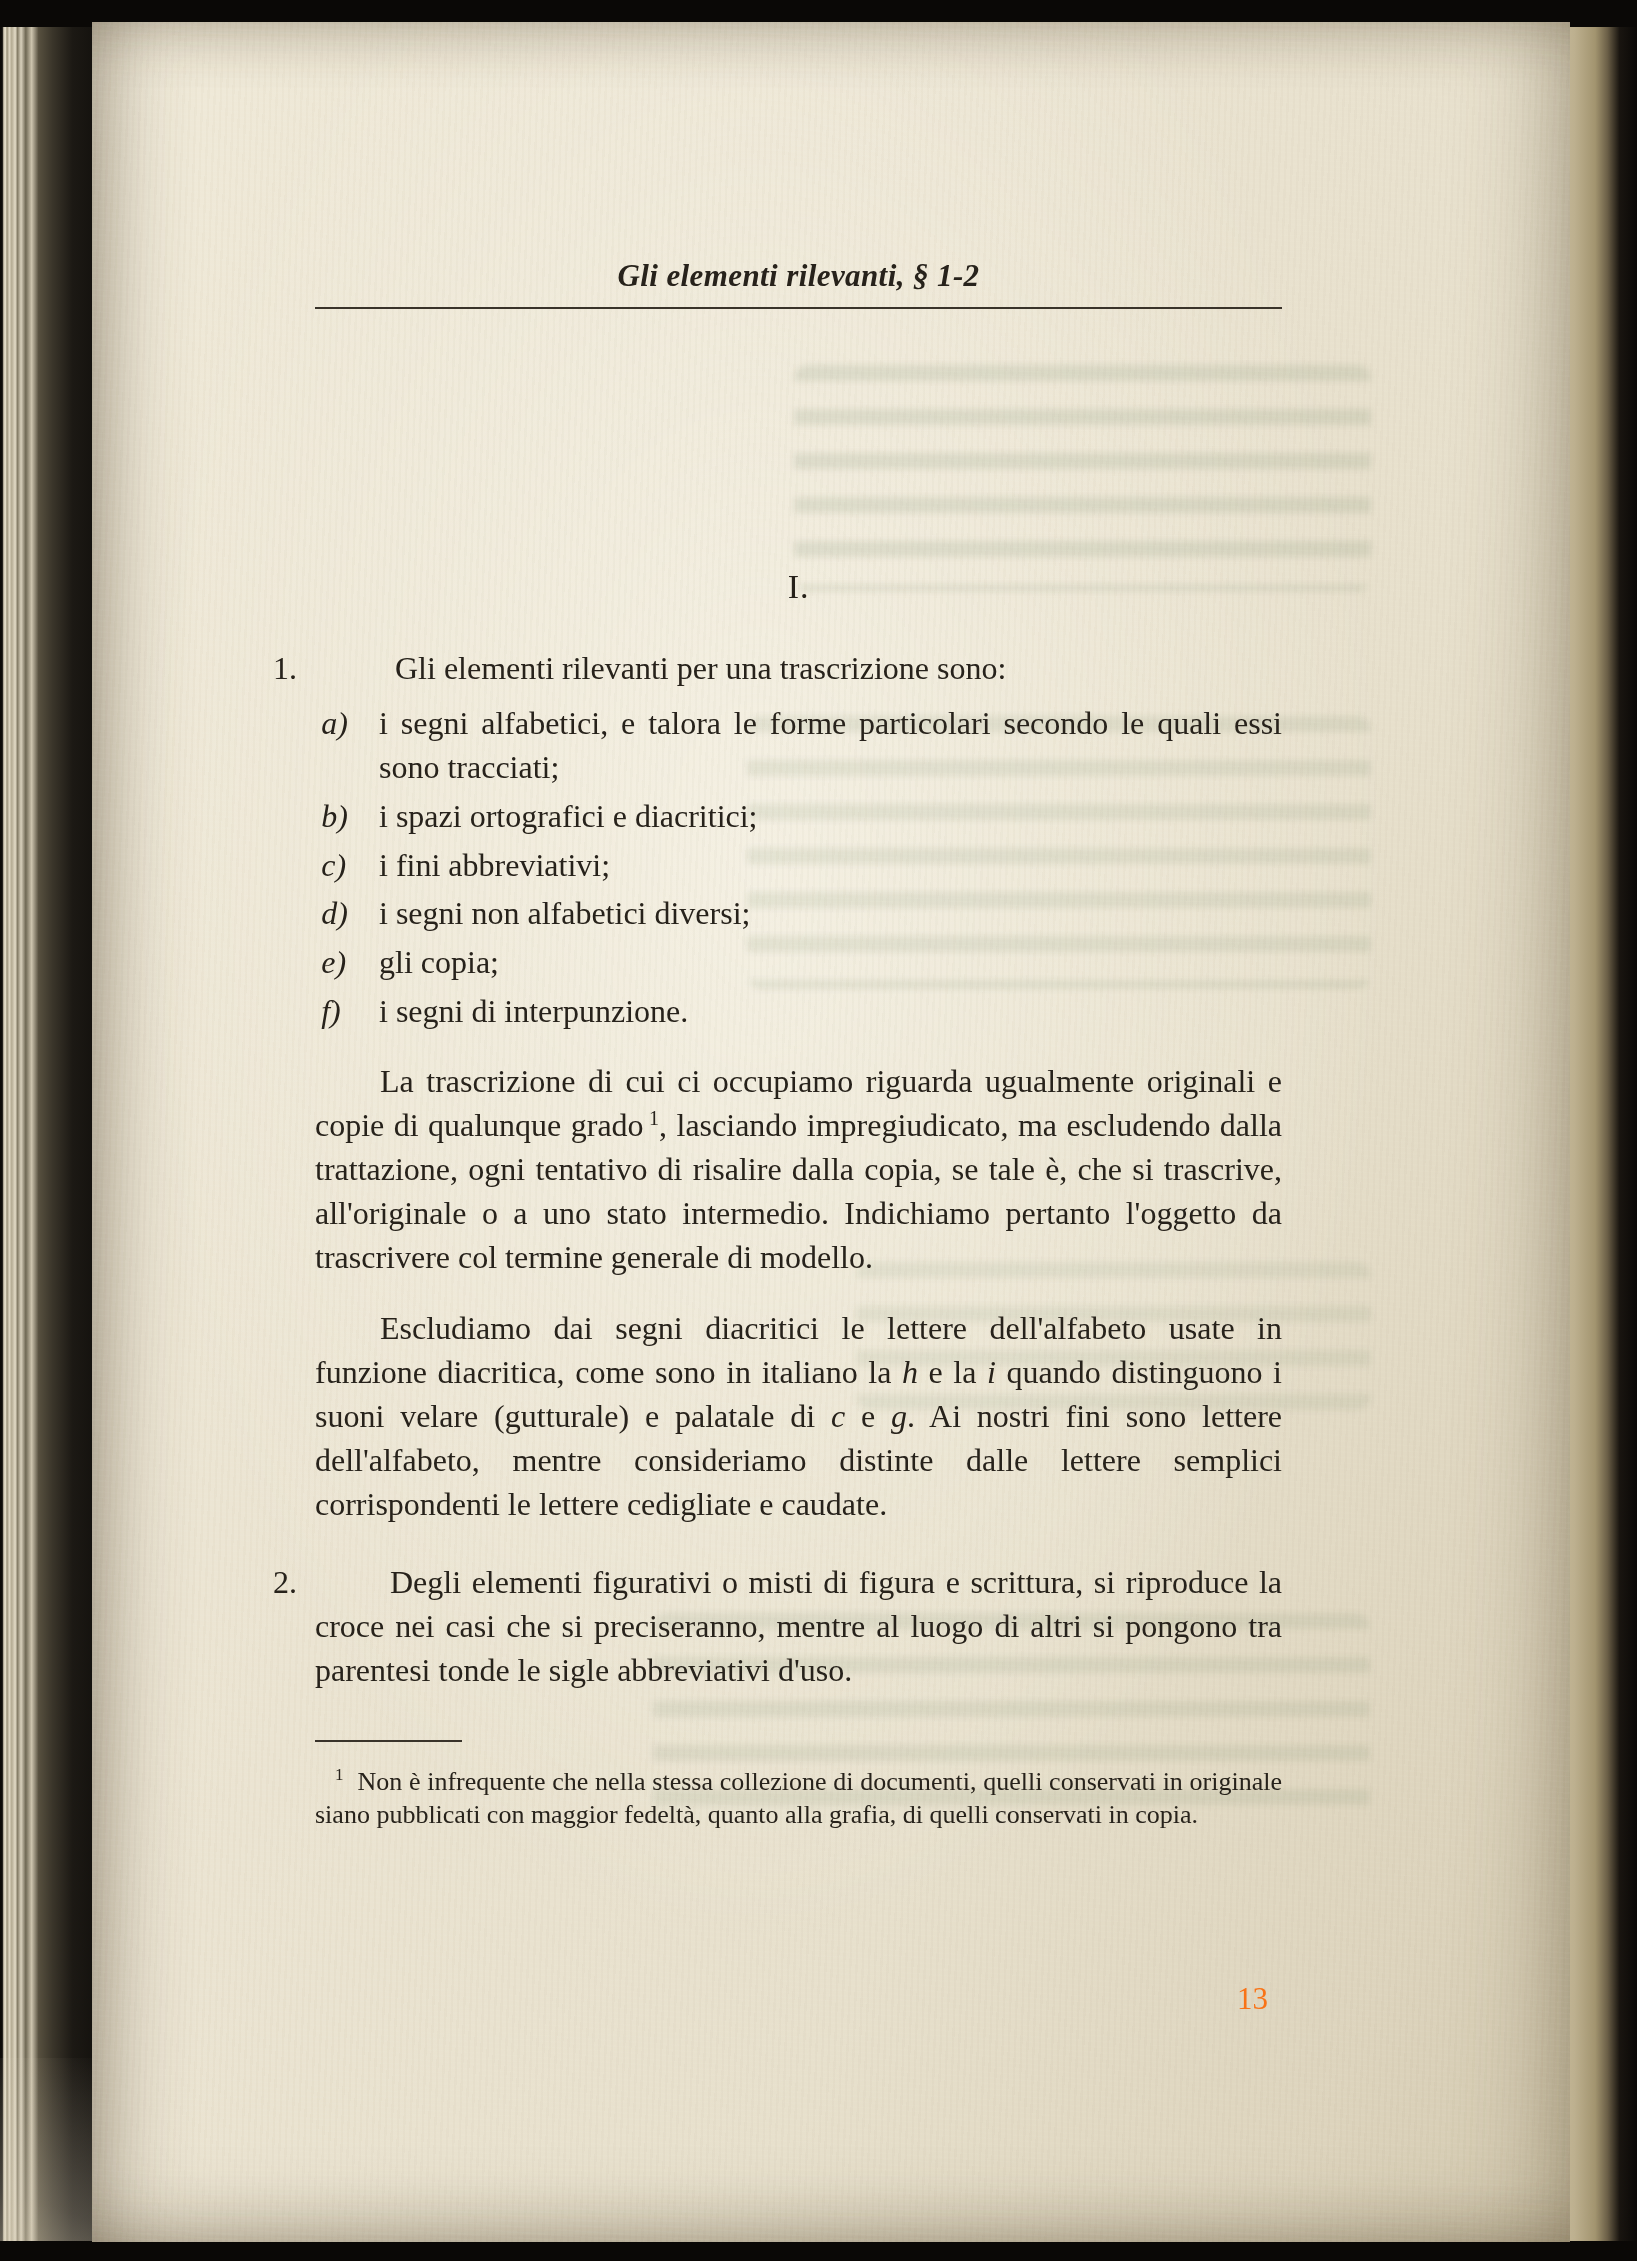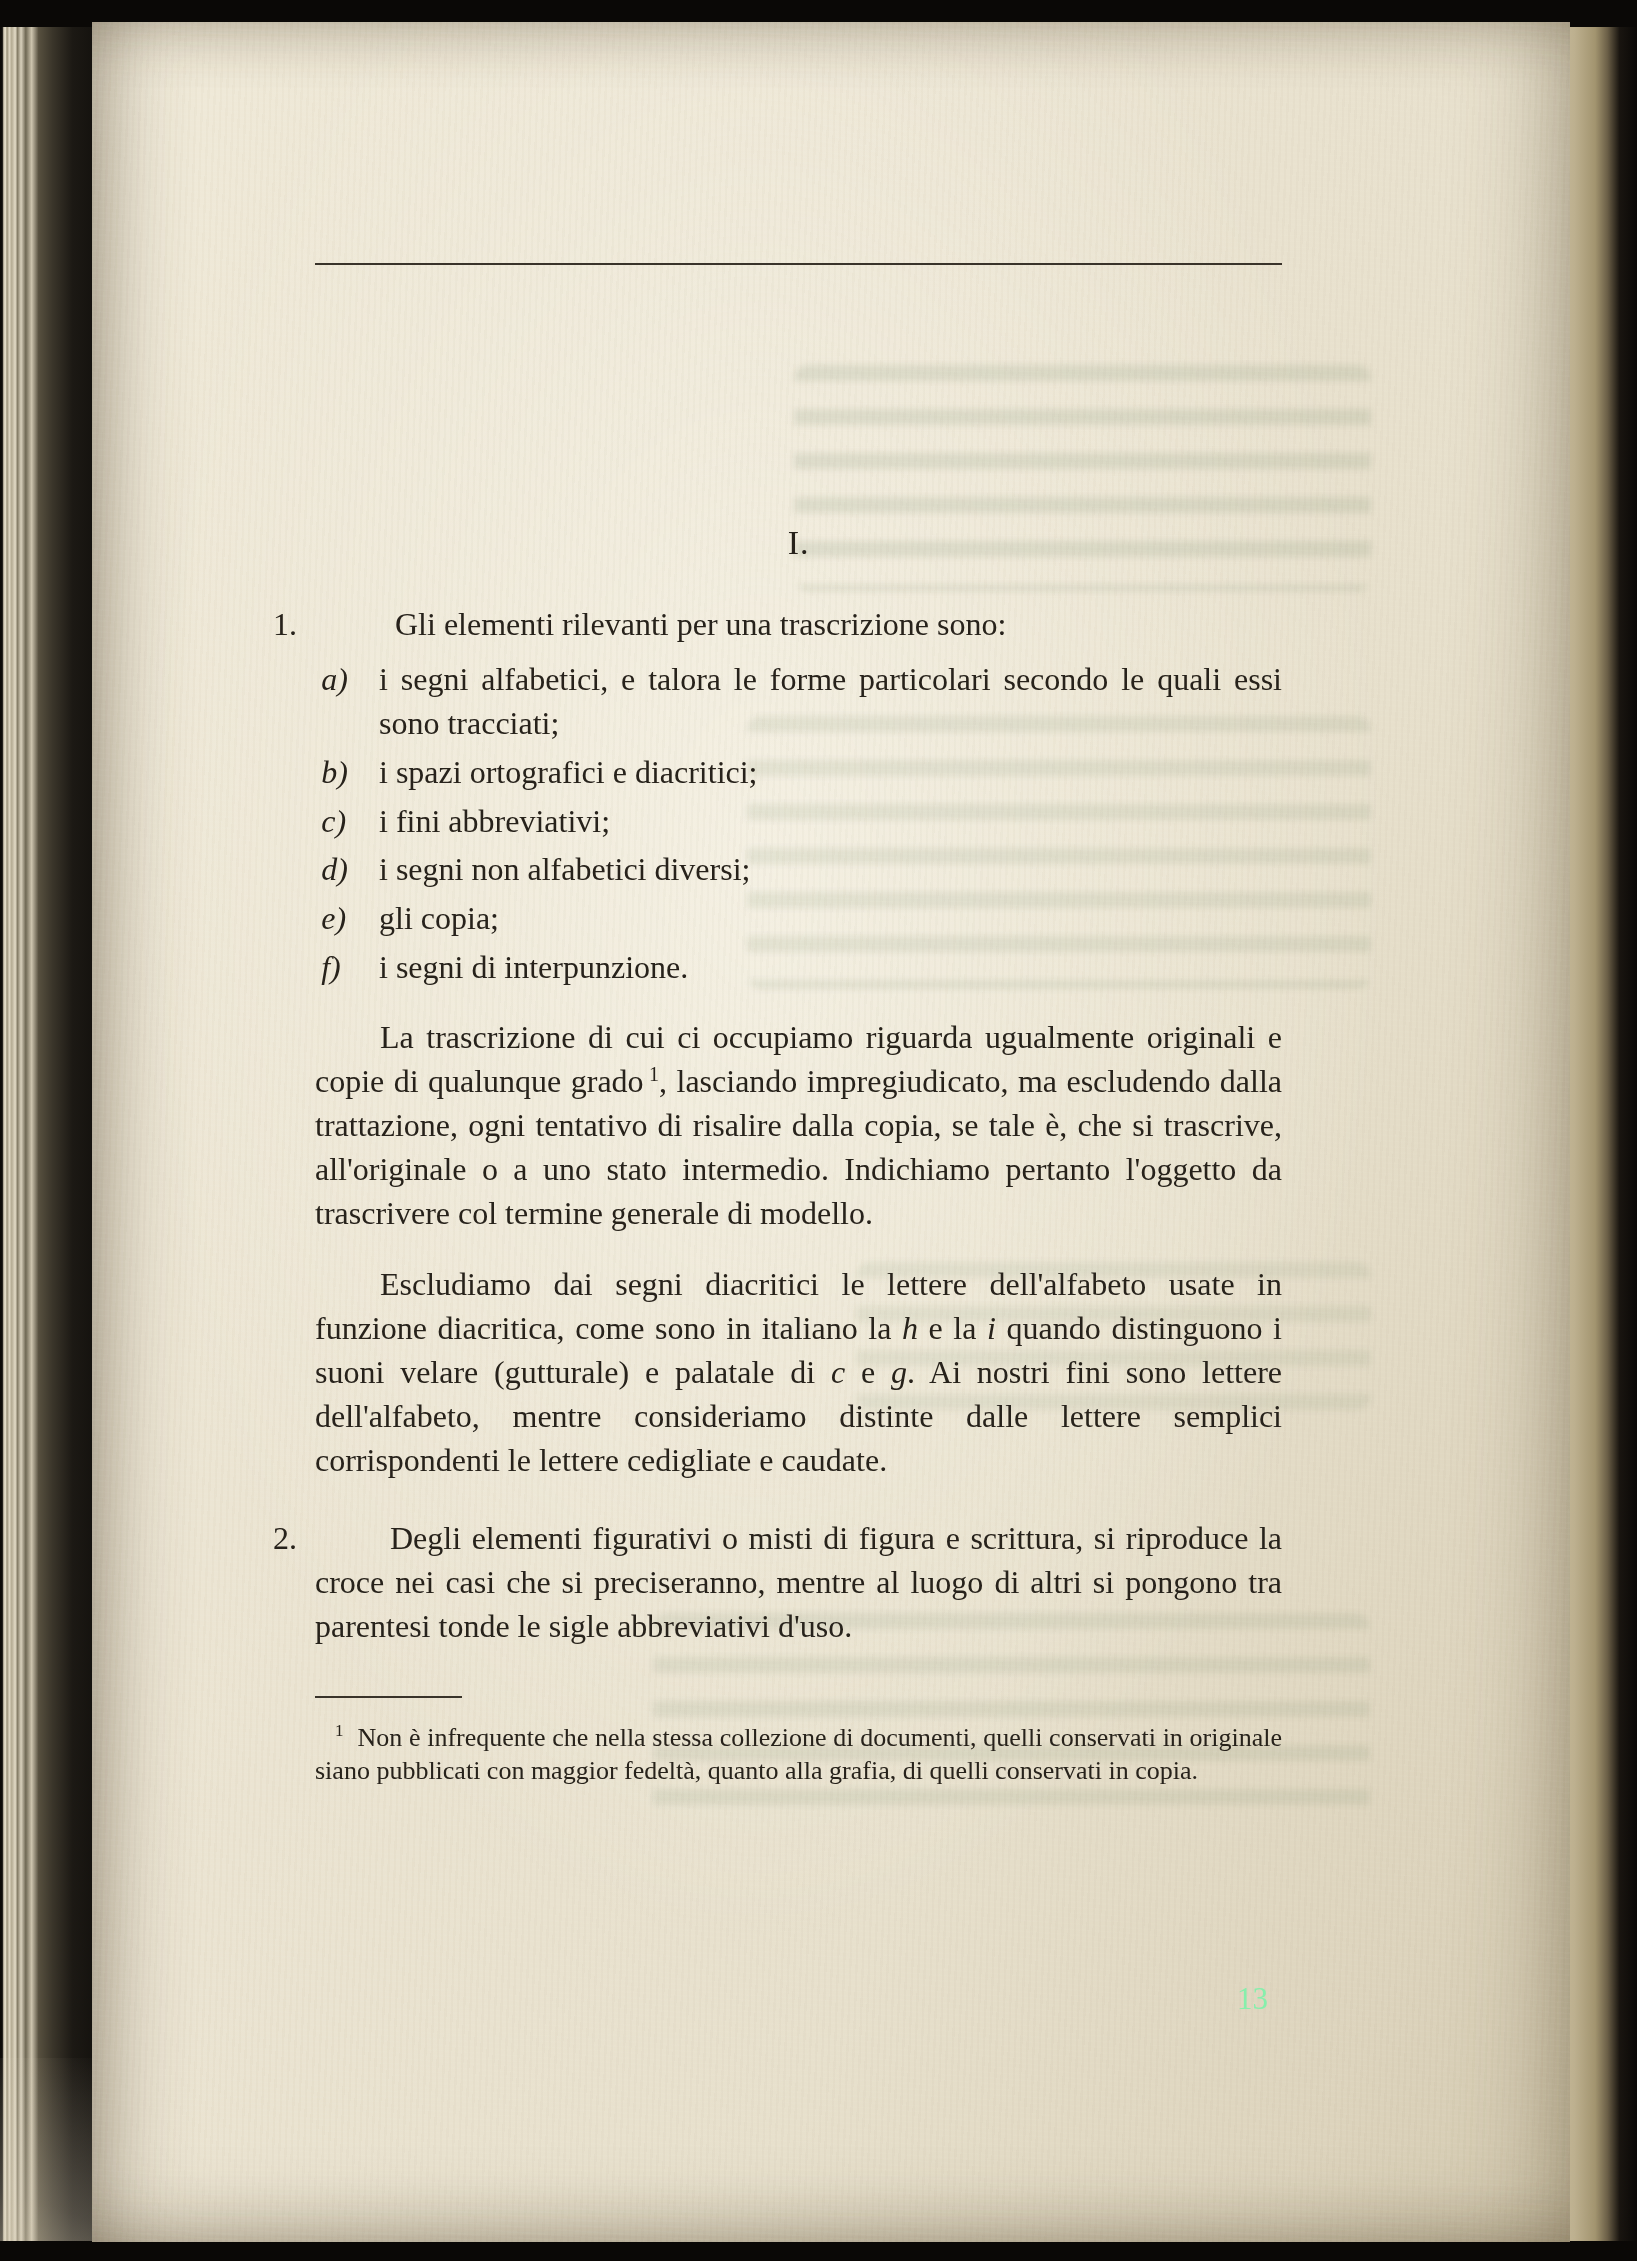--- a/index.html
+++ b/index.html
@@ -102,40 +102,41 @@
   }
   .footnote-rule{
     border:none;border-top:2.3px solid #39332a;width:147px;margin:48px 0 0 0;
   }
   .footnote{
     margin:23.4px 0 0 0;font-size:26px;line-height:33px;text-align:justify;text-indent:20px;
   }
   .footnote sup{font-size:17px;line-height:0;vertical-align:super;}
   .footnote .footnote-text{margin-left:14px;}
   .page-number{
-    position:absolute;left:1237px;top:1981px;font-size:31px;color:#86efac;
+    position:absolute;left:1237px;top:1981px;font-size:31px;color:#f97316;
   }
 </style>
 </head>
 <body>
 
 <div class="left-edges"></div>
 <div class="right-edge"></div>
 <div class="top-band"></div>
 <div class="bottom-band"></div>
 
 <div class="page">
   <div class="bleed b1"></div>
   <div class="bleed b2"></div>
   <div class="bleed b3"></div>
   <div class="bleed b4"></div>
 </div>
 
 <div class="content">
 
+  <div class="running-header">Gli elementi rilevanti, § 1-2</div>
   <hr class="header-rule">
 
   <div class="section-heading">I.</div>
 
   <div class="item item-1">
     <span class="item-no">1.</span>
     <p class="item-intro">Gli elementi rilevanti per una trascrizione sono:</p>
 
     <ul class="lettered-list">
       <li>

